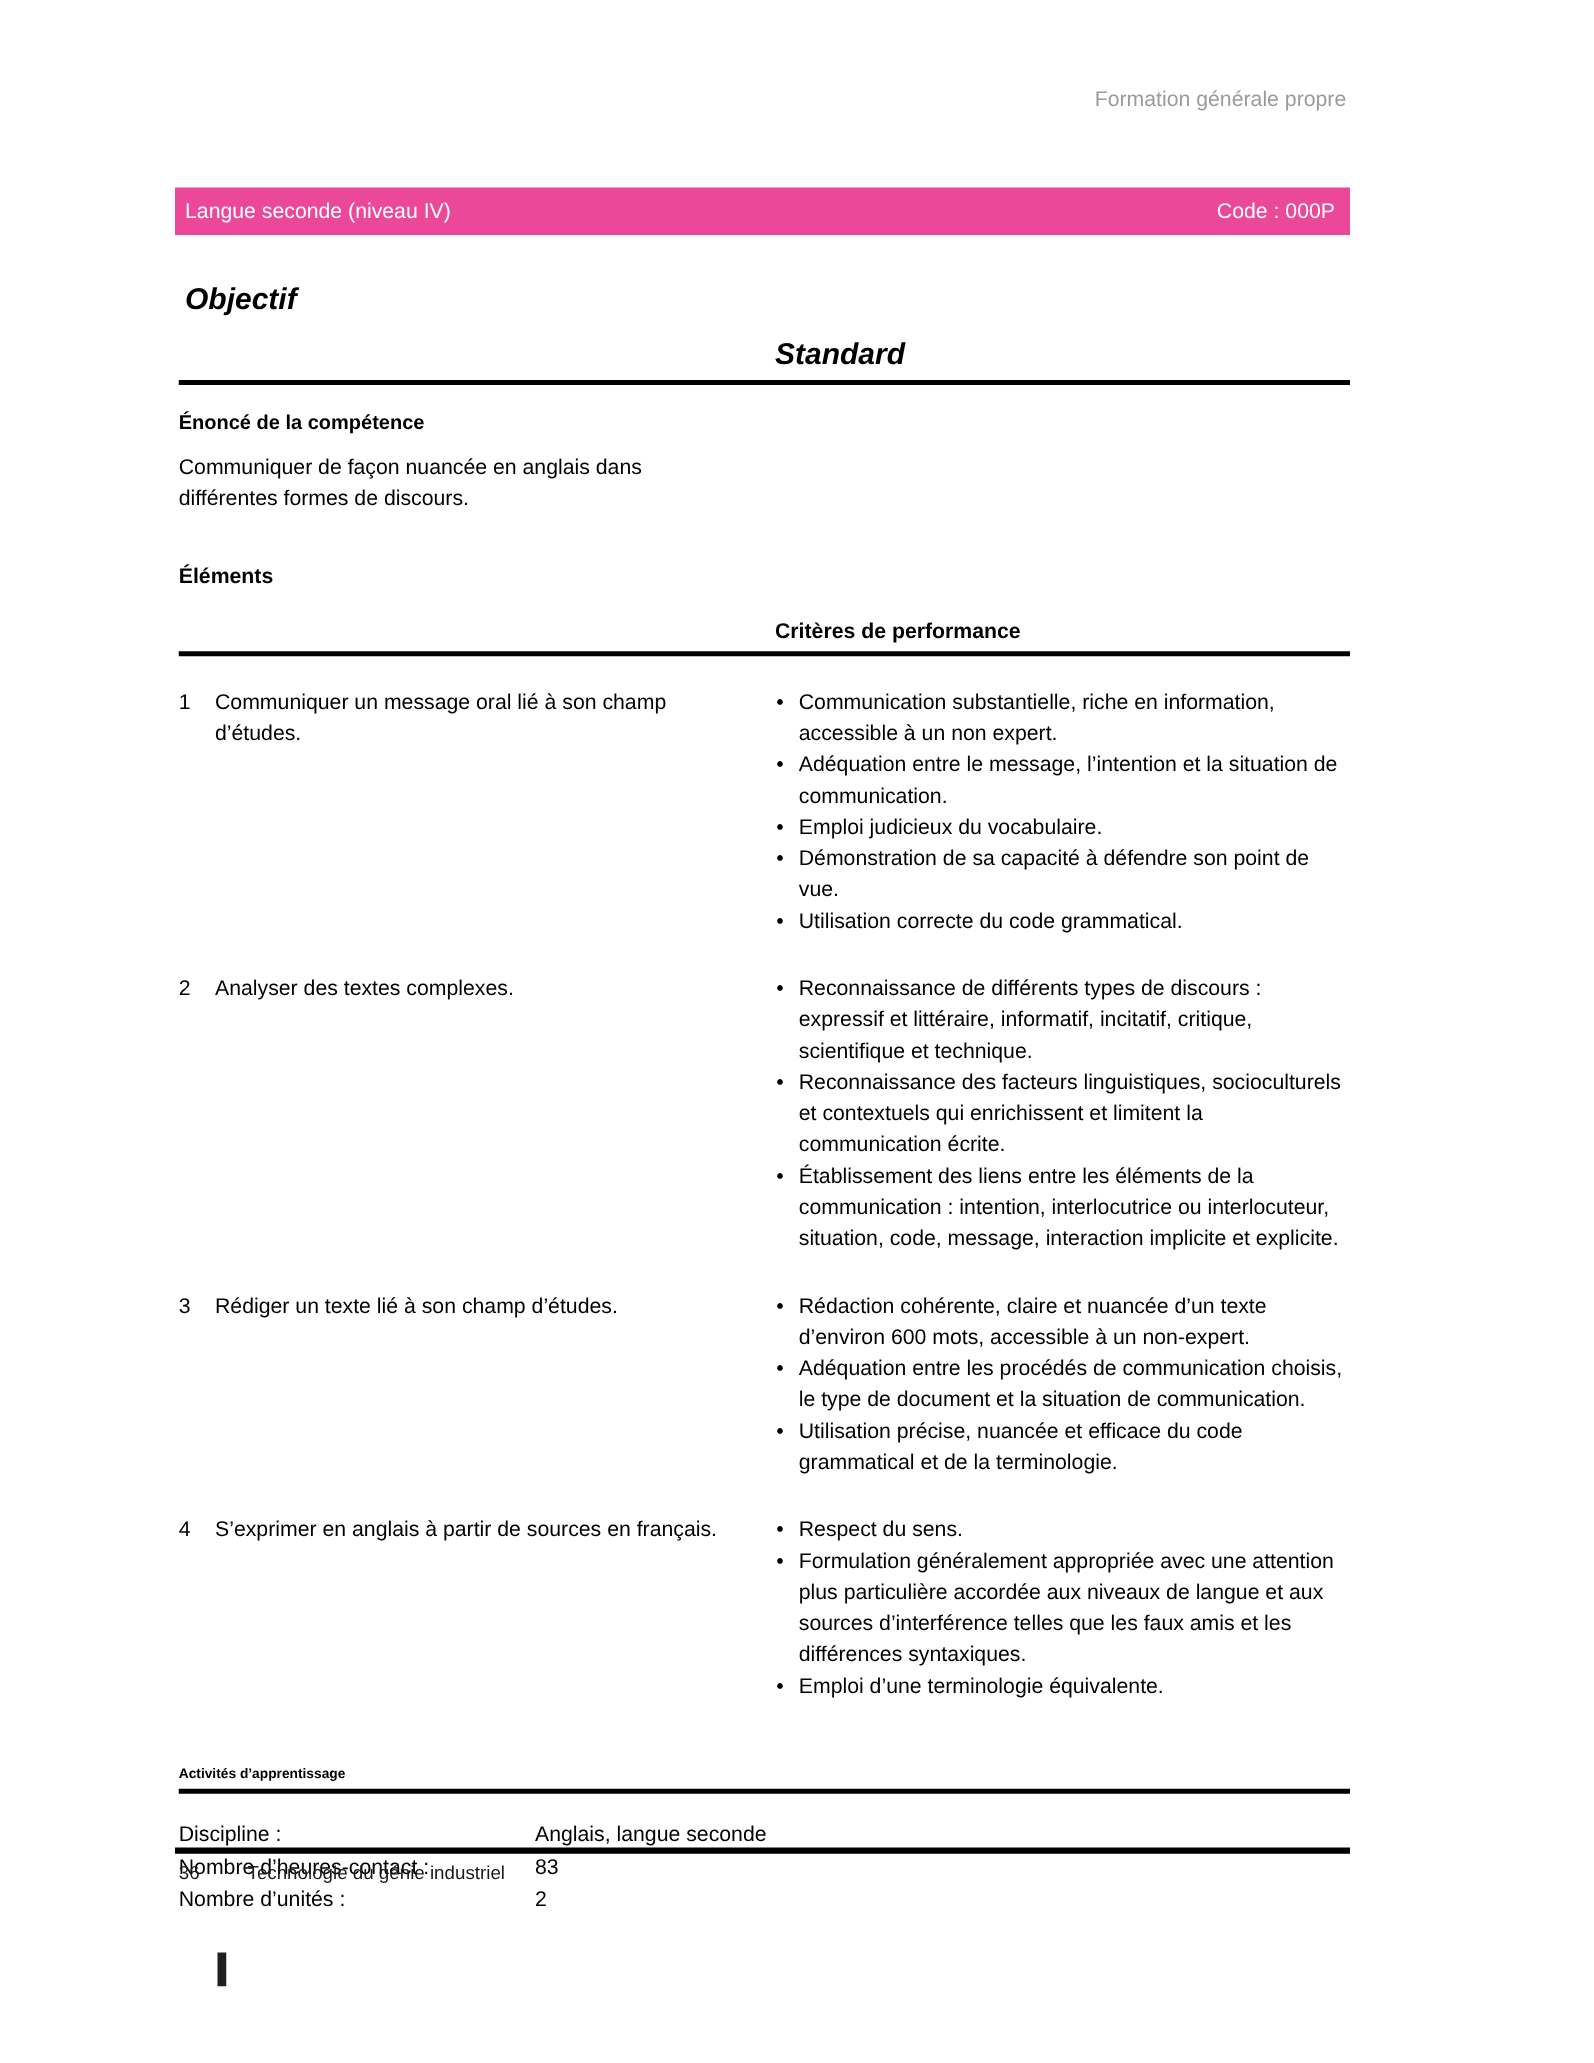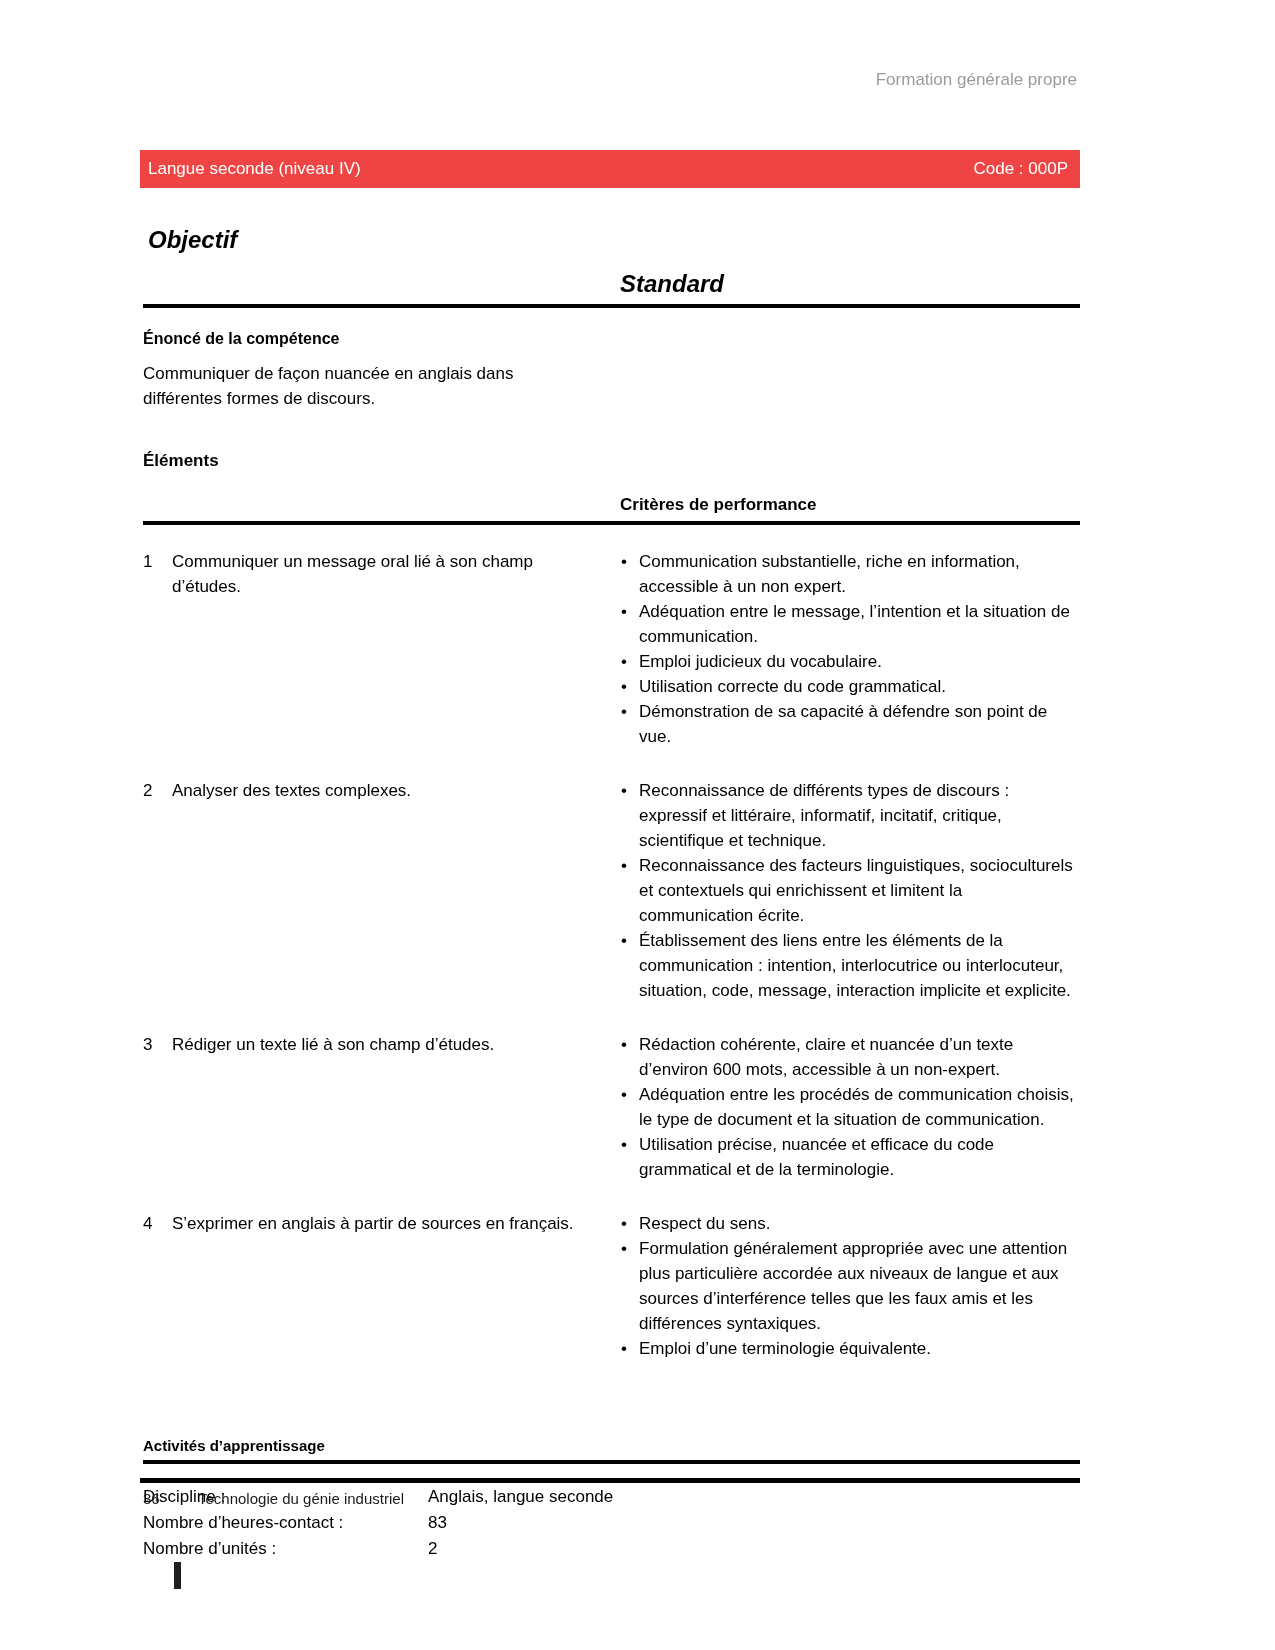--- a/index.html
+++ b/index.html
@@ -19,21 +19,21 @@
     right: 198px;
     font-size: 17px;
     color: #9b9b9b;
   }
   .title-bar {
     position: absolute;
     top: 150px;
     left: 140px;
     width: 940px;
     height: 38px;
-    background: #ef4444;
+    background: #ec4899;
     color: #ffffff;
     display: flex;
     align-items: center;
     justify-content: space-between;
     box-sizing: border-box;
     padding: 0 12px 0 8px;
     font-size: 17px;
     text-align: right;
   }
   .main {
@@ -64,21 +64,21 @@
   .crit-cell { width: 460px; box-sizing: border-box; }
   .crit-list { margin: 0; padding: 0; list-style: none; font-size: 17px; line-height: 25px; }
   .crit-list li { position: relative; padding-left: 19px; }
   .crit-list li::before {
     content: "\2022";
     position: absolute;
     left: 1px;
     top: 0;
   }
 
-  .activities-heading { margin-top: 76px; font-size: 15px; font-weight: bold; }
+  .activities-heading { margin-top: 52px; font-size: 11px; font-weight: bold; }
   .fields { margin-top: 20px; font-size: 17px; line-height: 26px; }
   .field-row { display: flex; }
   .field-label { width: 285px; flex: 0 0 285px; }
 
   .bottom-rule-wrap { position: absolute; top: 1478px; left: 140px; width: 940px; }
   .footer {
     position: absolute;
     top: 1490px;
     left: 143px;
     width: 940px;
@@ -130,22 +130,22 @@
       <div class="row">
         <div class="el-cell">
           <span class="el-num">1</span>
           <span class="el-text">Communiquer un message oral lié à son champ d’études.</span>
         </div>
         <div class="crit-cell">
           <ul class="crit-list">
             <li>Communication substantielle, riche en information, accessible à un non expert.</li>
             <li>Adéquation entre le message, l’intention et la situation de communication.</li>
             <li>Emploi judicieux du vocabulaire.</li>
+            <li>Démonstration de sa capacité à défendre son point de vue.</li>
             <li>Utilisation correcte du code grammatical.</li>
-            <li>Démonstration de sa capacité à défendre son point de vue.</li>
           </ul>
         </div>
       </div>
 
       <div class="row">
         <div class="el-cell">
           <span class="el-num">2</span>
           <span class="el-text">Analyser des textes complexes.</span>
         </div>
         <div class="crit-cell">

